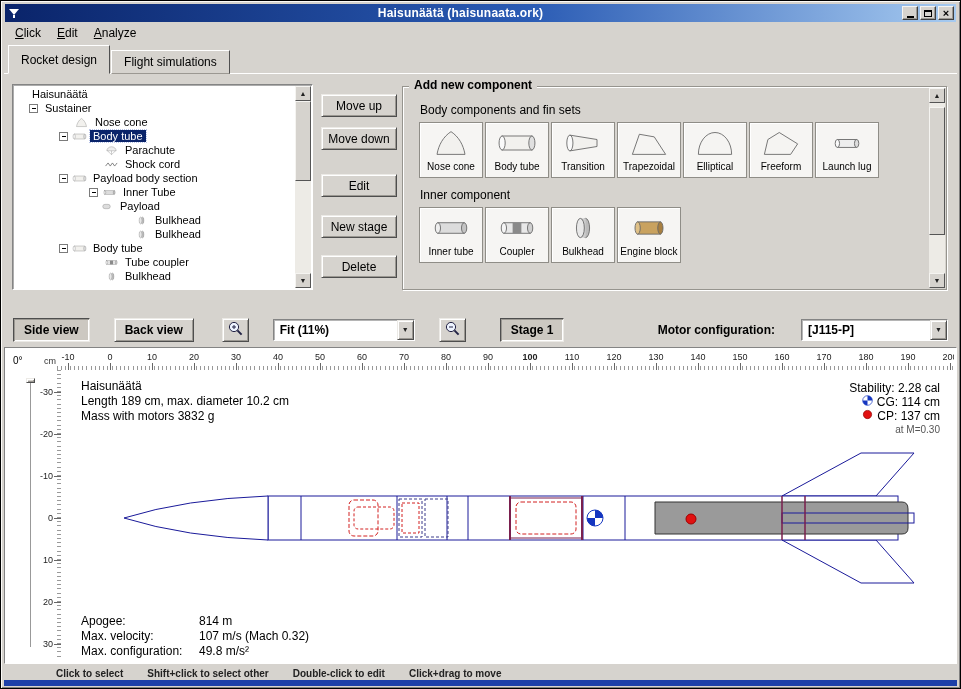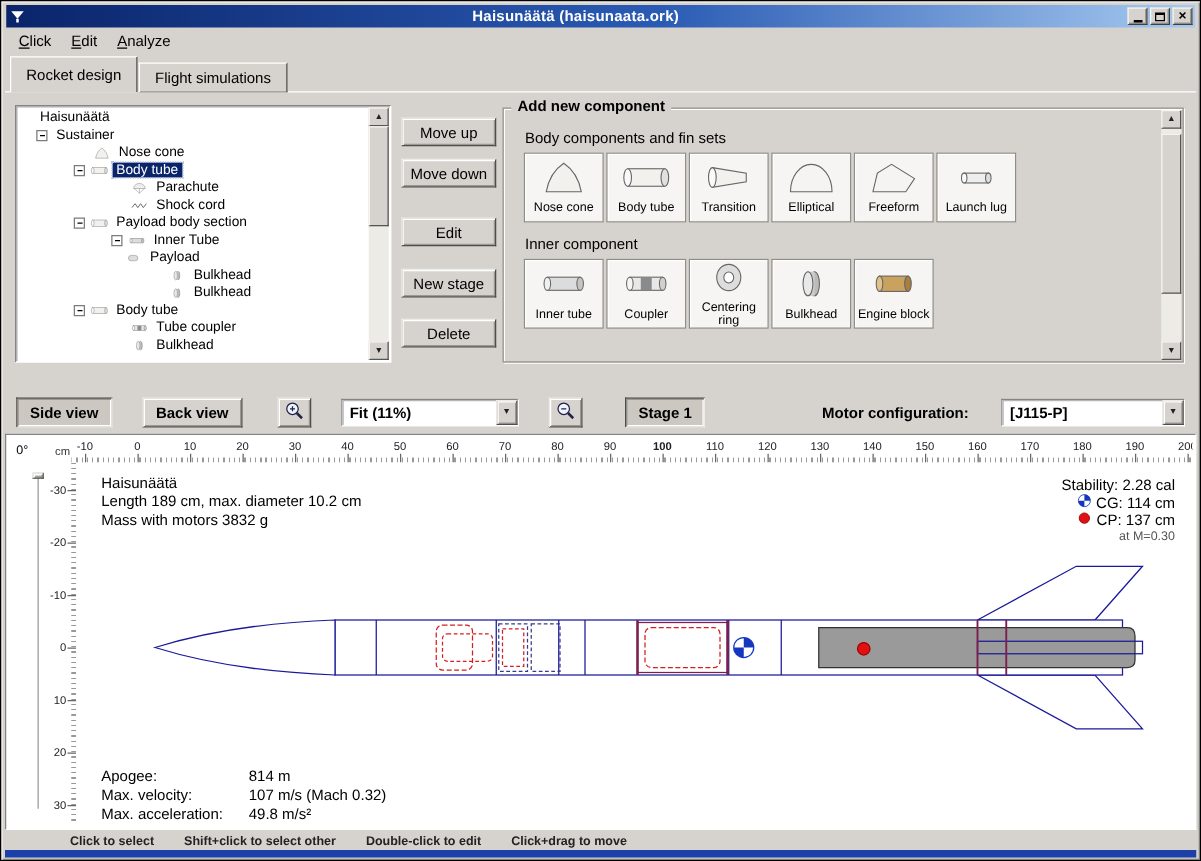--- a/index.html
+++ b/index.html
@@ -326,20 +326,26 @@
             </div>
             <div class="comp-btn">
               <span><svg width="44" height="28" viewBox="0 0 48 32">
                   <path d="M9 7 L40 12 L40 20 L9 25 Z" fill="#f2f1ee" stroke="#666"></path>
                   <ellipse cx="9" cy="16" rx="3.5" ry="9" fill="#fafafa" stroke="#666"></ellipse>
                 </svg></span>
               <span class="lbl">Transition</span>
             </div>
             <div class="comp-btn">
               <span><svg width="44" height="28" viewBox="0 0 48 32">
+                  <path d="M5 29 L13 6 L30 9 L43 29 Z" fill="#f5f4f2" stroke="#666"></path>
+                </svg></span>
+              <span class="lbl">Trapezoidal</span>
+            </div>
+            <div class="comp-btn">
+              <span><svg width="44" height="28" viewBox="0 0 48 32">
                   <path d="M5 29 A19 25 0 0 1 43 29 Z" fill="#f5f4f2" stroke="#666"></path>
                 </svg></span>
               <span class="lbl">Elliptical</span>
             </div>
             <div class="comp-btn">
               <span><svg width="44" height="28" viewBox="0 0 48 32">
                   <path d="M5 29 L9 12 L22 4 L43 17 L35 29 Z" fill="#f5f4f2" stroke="#666"></path>
                 </svg></span>
               <span class="lbl">Freeform</span>
             </div>
@@ -363,27 +369,20 @@
               <span class="lbl">Inner tube</span>
             </div>
             <div class="comp-btn">
               <span><svg width="44" height="28" viewBox="0 0 48 32">
                   <rect x="9" y="10" width="30" height="12" fill="#e8e8e8" stroke="#666"></rect>
                   <rect x="19" y="10" width="10" height="12" fill="#8a8a8a"></rect>
                   <ellipse cx="39" cy="16" rx="3" ry="6" fill="#d0d0d0" stroke="#666"></ellipse>
                   <ellipse cx="9" cy="16" rx="3" ry="6" fill="#f5f5f5" stroke="#666"></ellipse>
                 </svg></span>
               <span class="lbl">Coupler</span>
-            </div>
-            <div class="comp-btn">
-              <span><svg width="44" height="28" viewBox="0 0 48 32">
-                  <ellipse cx="24" cy="16" rx="11" ry="12" fill="#ddd" stroke="#666"></ellipse>
-                  <ellipse cx="24" cy="16" rx="4.5" ry="5" fill="#fff" stroke="#666"></ellipse>
-                </svg></span>
-              <span class="lbl">Centering ring</span>
             </div>
             <div class="comp-btn">
               <span><svg width="44" height="28" viewBox="0 0 48 32">
                   <ellipse cx="27" cy="16" rx="4.5" ry="11" fill="#bbb" stroke="#666"></ellipse>
                   <rect x="21" y="5" width="6" height="22" fill="#ccc"></rect>
                   <ellipse cx="21" cy="16" rx="4.5" ry="11" fill="#e8e8e8" stroke="#666"></ellipse>
                 </svg></span>
               <span class="lbl">Bulkhead</span>
             </div>
             <div class="comp-btn">
@@ -584,21 +583,21 @@
     <div class="flight" id="flight-rows">
         <div class="fl-row">
           <span class="fl-label">Apogee:</span>
           <span>814 m</span>
         </div>
         <div class="fl-row">
           <span class="fl-label">Max. velocity:</span>
           <span>107 m/s  (Mach 0.32)</span>
         </div>
         <div class="fl-row">
-          <span class="fl-label">Max. acceleration:</span>
+          <span class="fl-label">Max. configuration:</span>
           <span>49.8 m/s²</span>
         </div>
       </div>
   </div>
 
   <div class="hintbar" id="hintbar">
       <span>Click to select</span>
       <span>Shift+click to select other</span>
       <span>Double-click to edit</span>
       <span>Click+drag to move</span>

